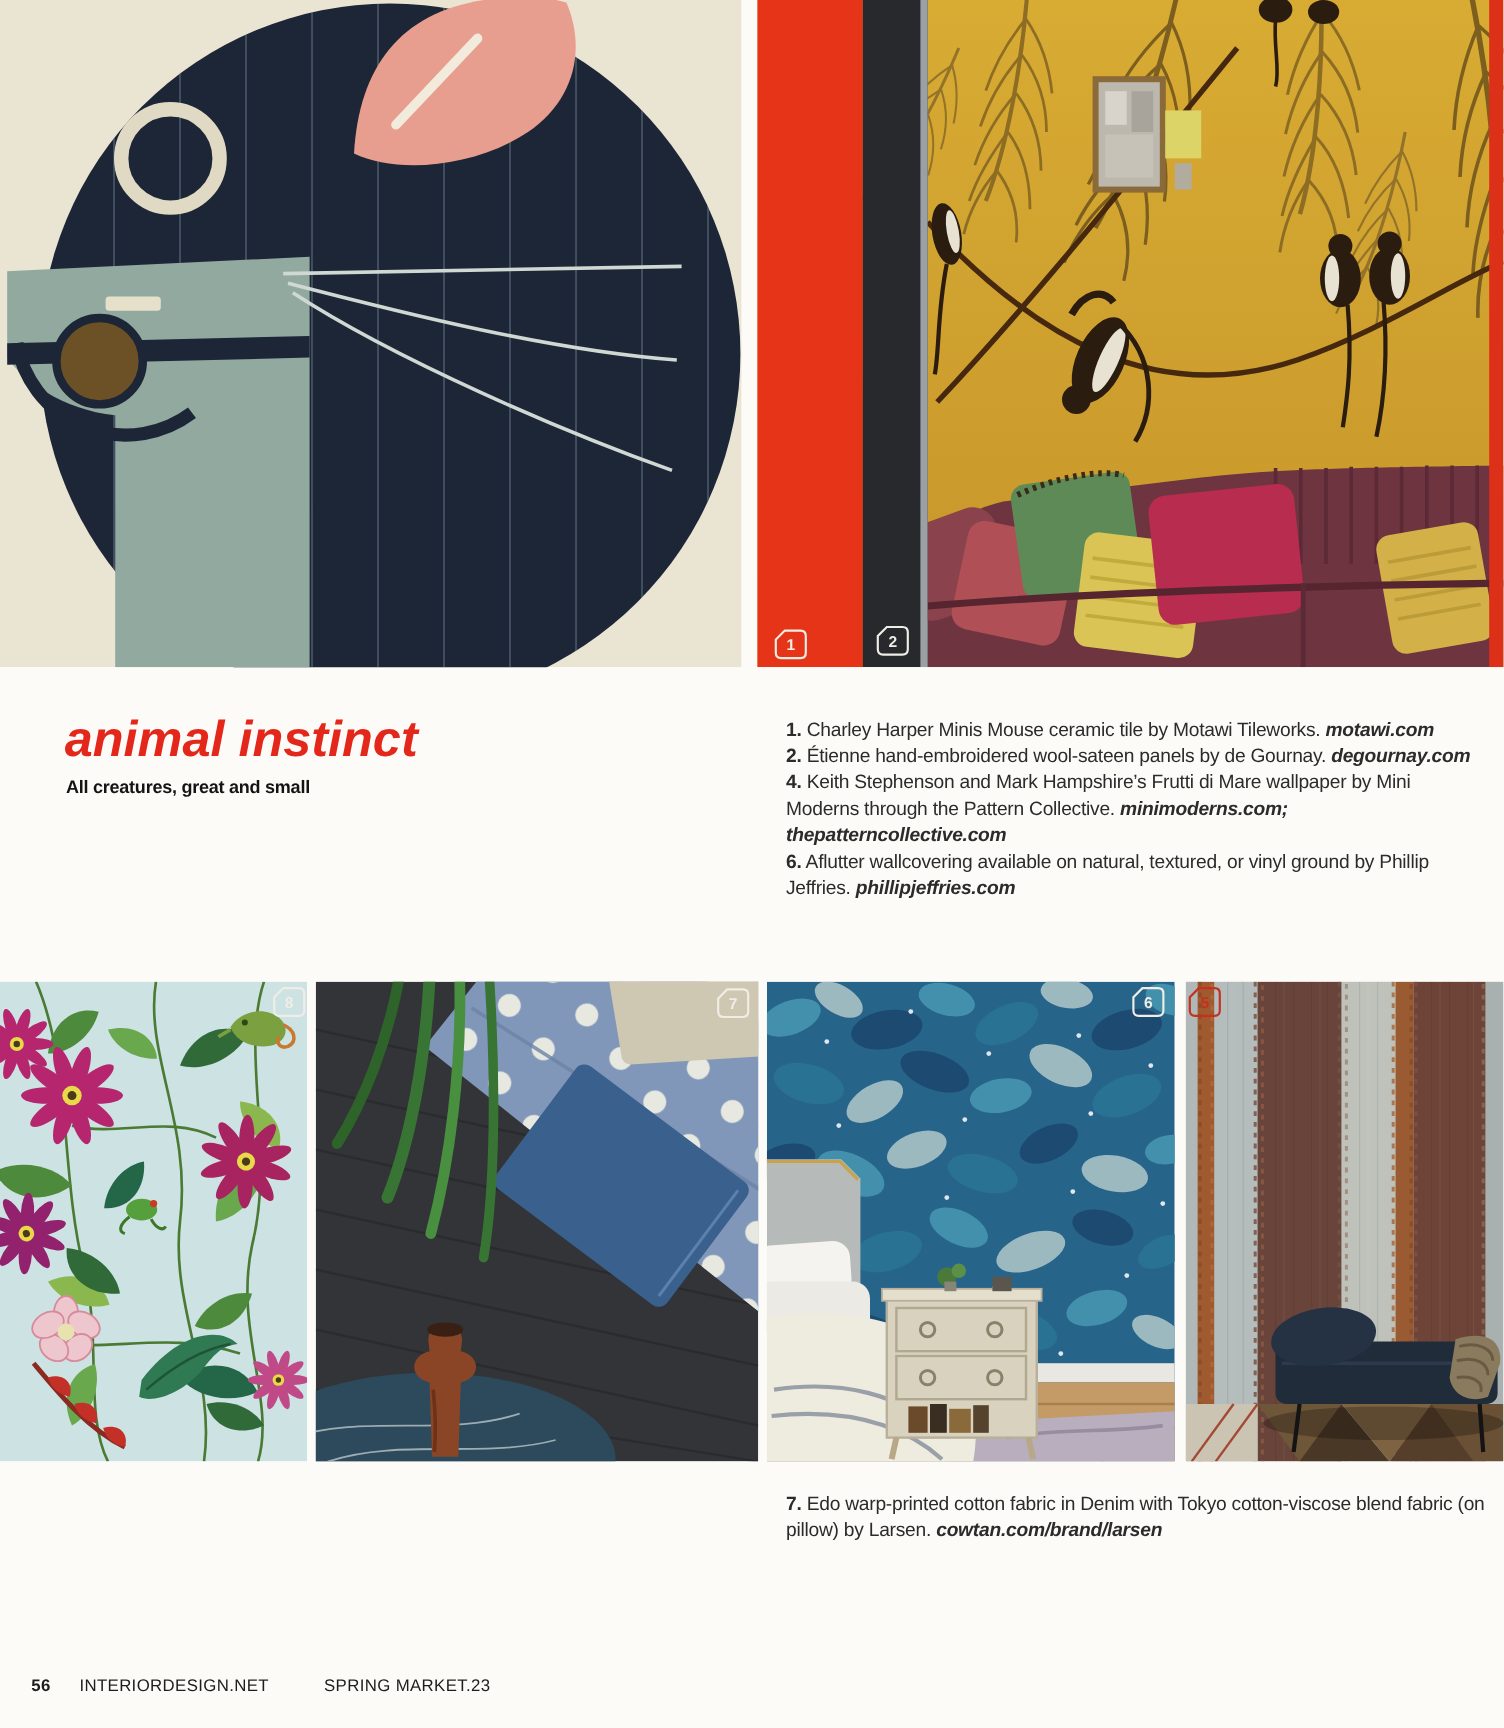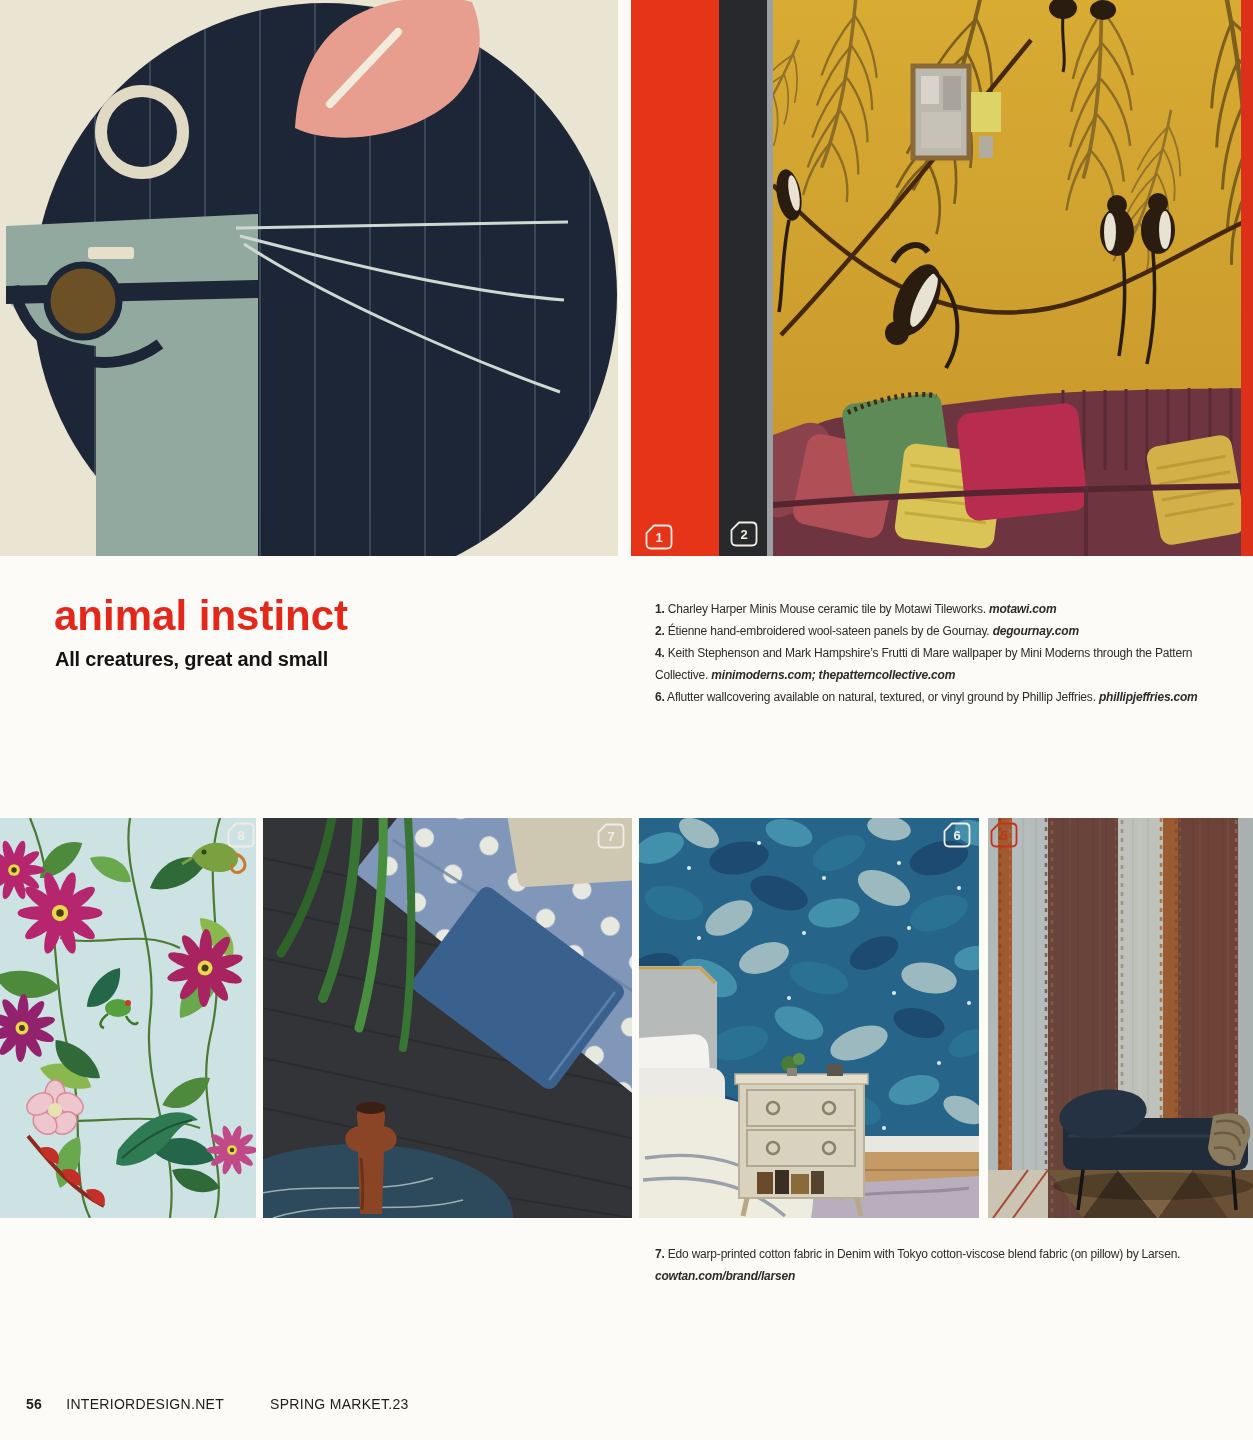--- a/index.html
+++ b/index.html
@@ -9,29 +9,29 @@
     font-family:"Liberation Sans",sans-serif;
     color:#262626;overflow:hidden;
   }
   .img{position:absolute;overflow:hidden;}
   .img svg{display:block;}
   .tag{position:absolute;width:28px;height:26px;color:#f0ede6;}
   .tag.red{color:#c5301f;}
   .tag svg{display:block;width:100%;height:100%;}
   #title{
     position:absolute;left:54px;top:592px;
-    font-size:42px;font-weight:bold;
+    font-size:42px;font-weight:bold;font-style:italic;
     color:#e4271b;letter-spacing:0;
   }
   #subtitle{
     position:absolute;left:55px;top:648px;
-    font-size:20px;font-weight:bold;color:#141414;letter-spacing:-0.2px;
+    font-size:15px;font-weight:bold;color:#141414;letter-spacing:-0.2px;
   }
   .credits{
-    position:absolute;font-size:12px;line-height:22px;
+    position:absolute;font-size:16px;line-height:22px;
     color:#2b2b2b;letter-spacing:-0.2px;
   }
   #credits-top{left:655px;top:598px;width:575px;}
   #credits-bottom{left:655px;top:1243px;width:585px;}
   .cnum{font-weight:bold;}
   .curl{font-style:italic;font-weight:bold;}
   #footer{
     position:absolute;left:26px;top:1396px;font-size:14px;color:#1d1d1d;
     letter-spacing:0.3px;
     text-align:center;

